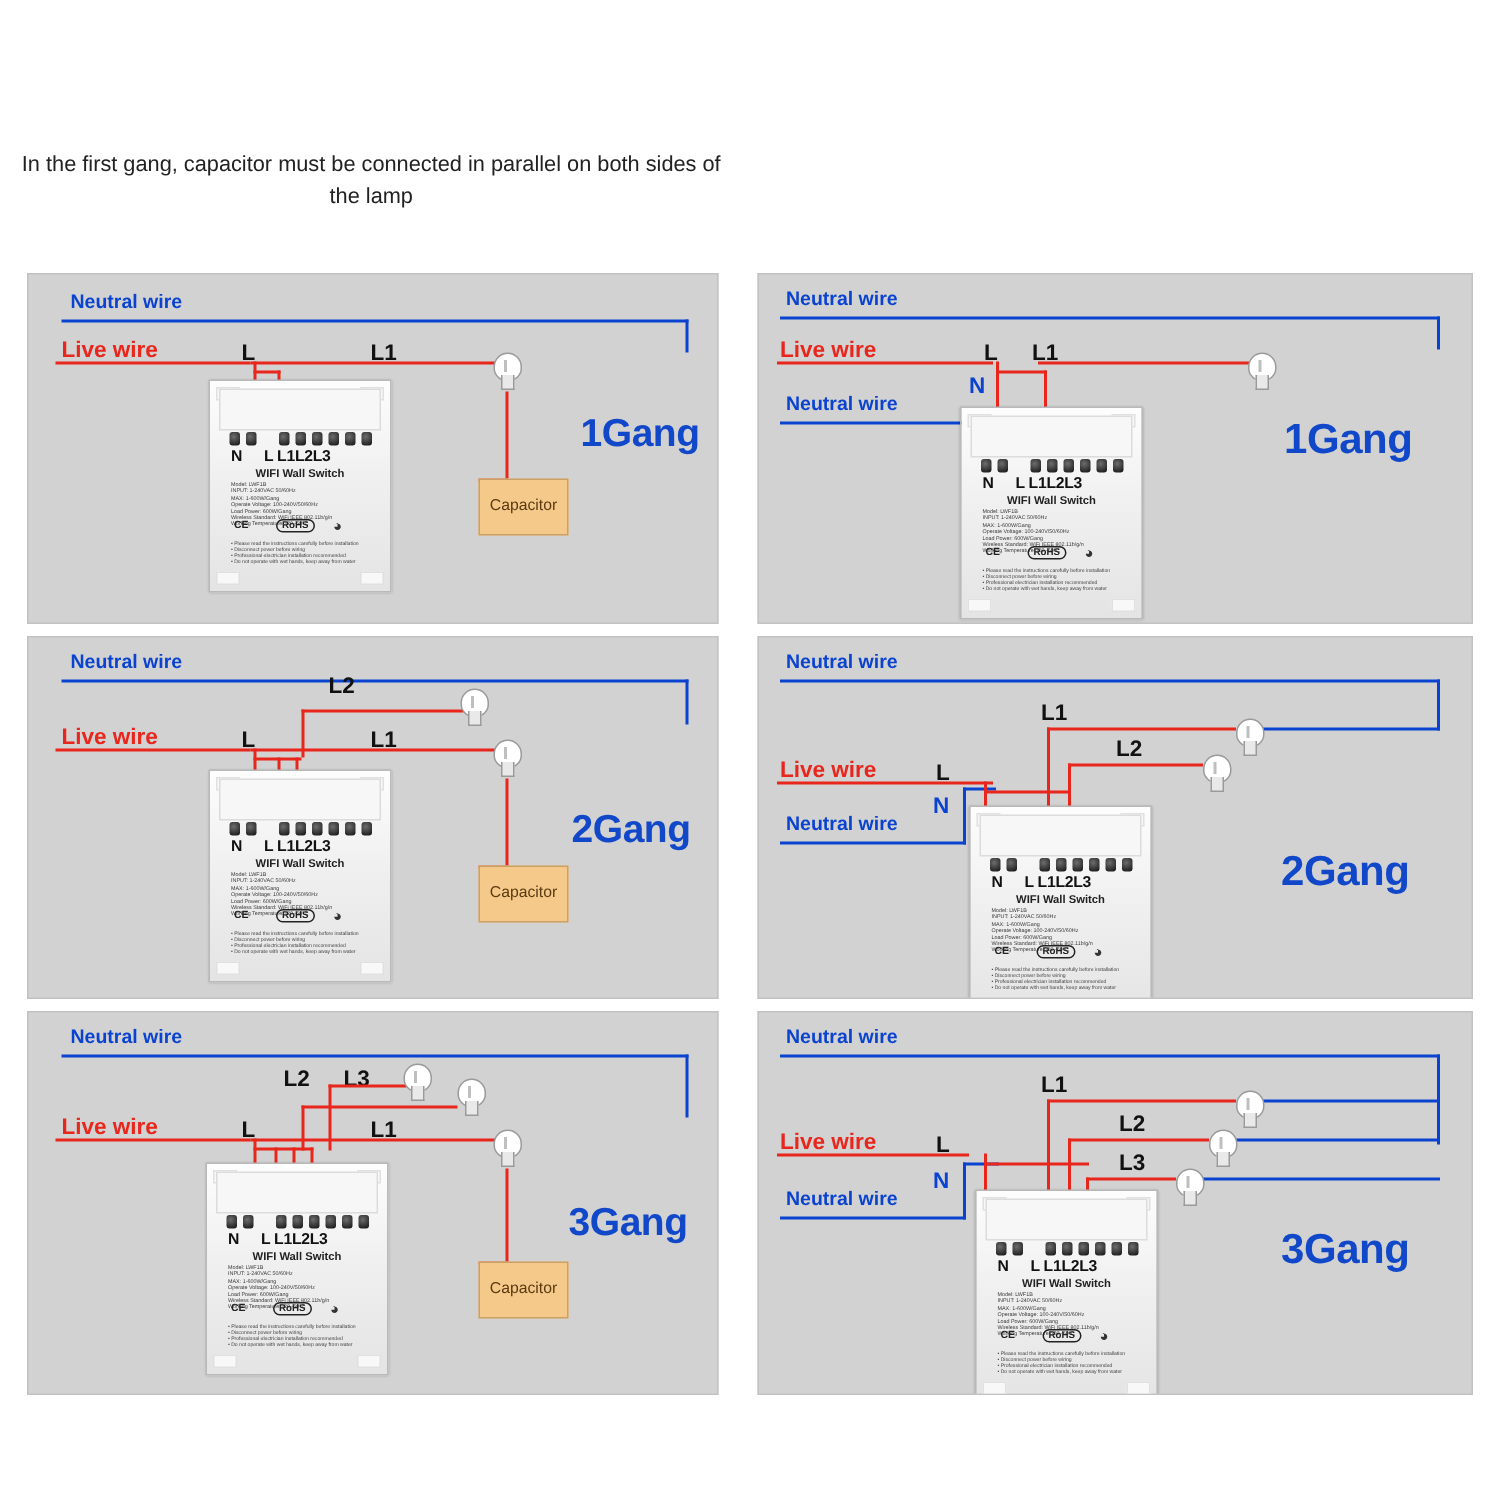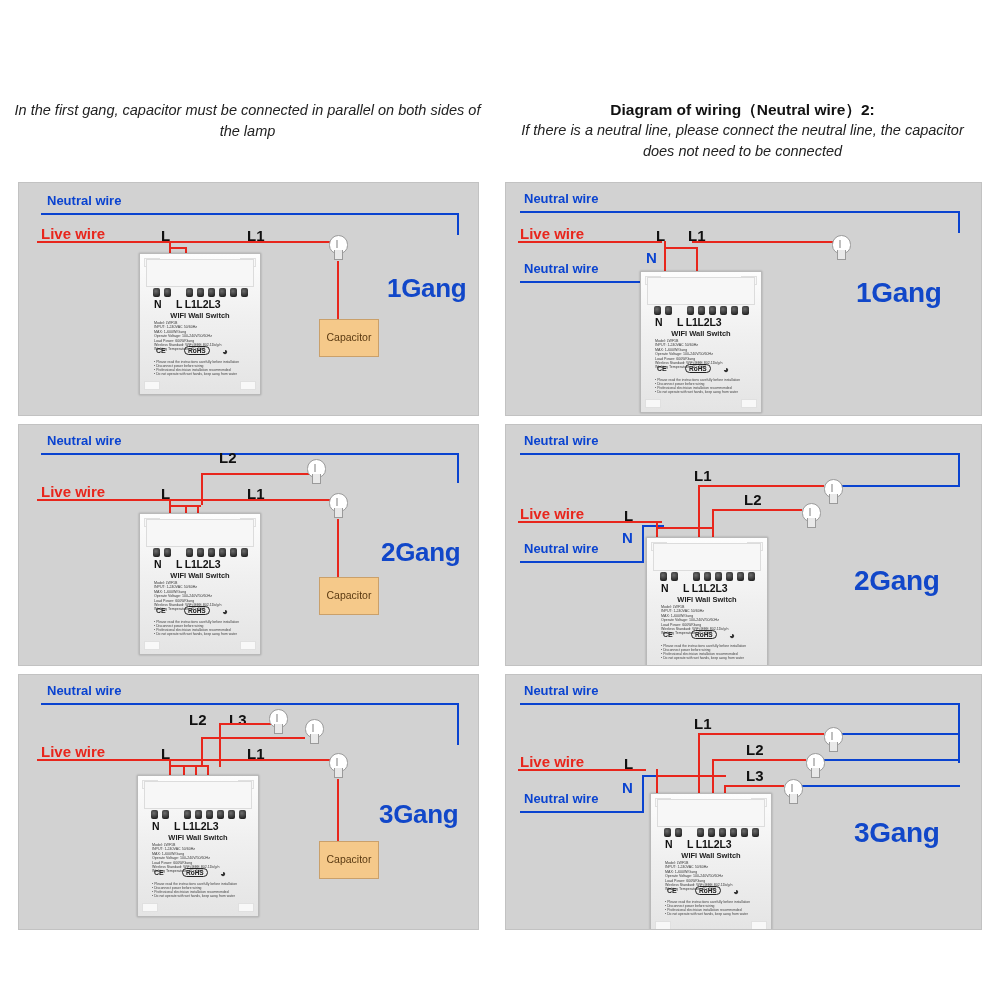--- a/index.html
+++ b/index.html
@@ -38,21 +38,20 @@
     font-size: 15.5px;
     font-weight: bold;
     color: #111111;
     line-height: 20px;
   }
   .head-sub {
     font-size: 14.5px;
     color: #222222;
     line-height: 21px;
     padding: 0 10px;
-    font-style: italic;
   }
 
   .panel {
     position: absolute;
     background: #d2d2d2;
     border: 1px solid #c2c2c2;
     overflow: hidden;
   }
 
   
@@ -483,24 +482,20 @@
         <div class="fineprint" style="white-space:pre-line;">• Please read the instructions carefully before installation
 • Disconnect power before wiring
 • Professional electrician installation recommended
 • Do not operate with wet hands, keep away from water</div>
       </div>
     </div>
   </div>
 
   <div class="col col-right">
 
-    <div class="head" style="top:100px;">
-      <div class="head-title">Diagram of wiring（Neutral wire）2:</div>
-      <div class="head-sub">If there is a neutral line, please connect the neutral line, the capacitor does not need to be connected</div>
-    </div>
 
     <div class="panel" style="left:10px; top:182px; width:475px; height:232px;">
       <div class="lbl lbl-neutral" style="left:18px; top:8px;">Neutral wire</div>
       <div class="wire wire-blue wire-h" style="left:14px; top:28px; width:440px;"></div>
       <div class="wire wire-blue wire-v" style="left:452px; top:28px; height:22px;"></div>
 
       <div class="lbl lbl-live" style="left:14px; top:42px;">Live wire</div>
       <div class="wire wire-h" style="left:12px; top:58px; width:144px;"></div>
       <div class="lbl lbl-l" style="left:150px; top:44px;">L</div>
       <div class="lbl lbl-l" style="left:182px; top:44px;">L1</div>

